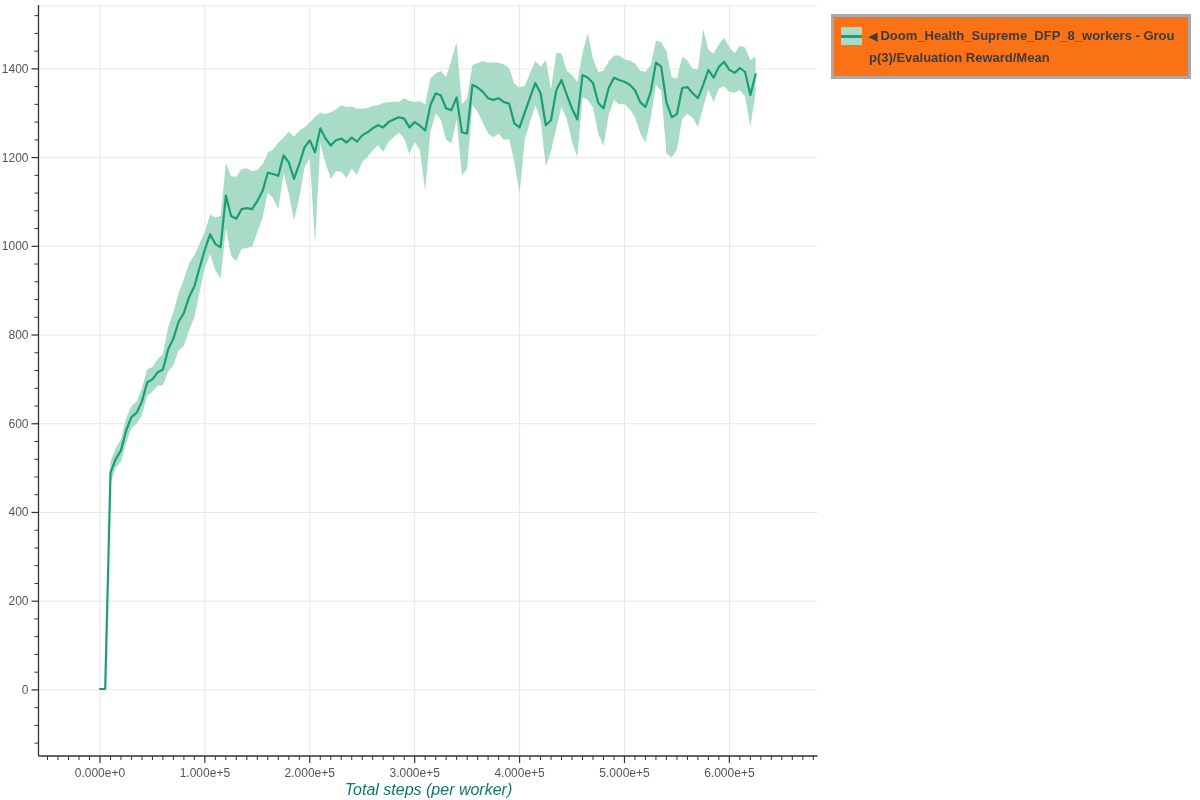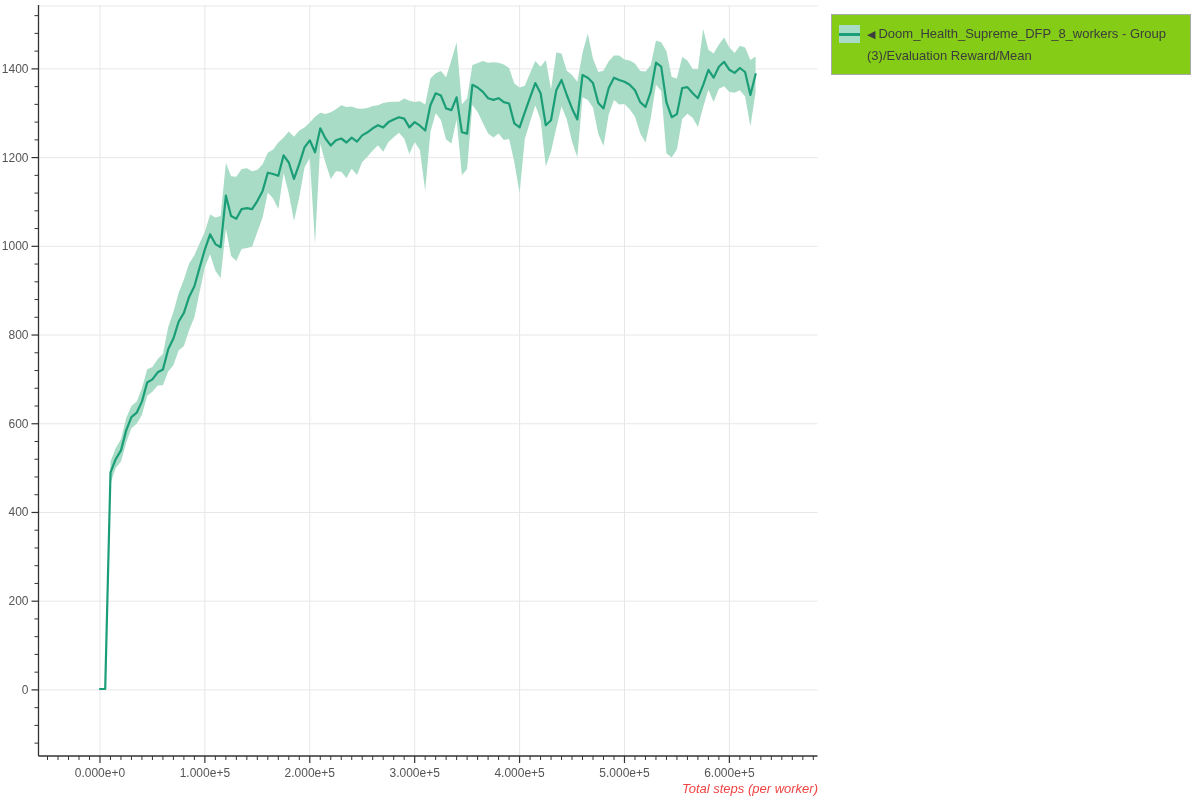--- a/index.html
+++ b/index.html
@@ -4,36 +4,37 @@
 <style>
   html,body{margin:0;padding:0;}
   body{
     width:1200px;height:800px;position:relative;overflow:hidden;
     background:#ffffff;
     font-family:"Liberation Sans", sans-serif;
   }
   #chart-svg{position:absolute;left:0;top:0;}
   .legend{
     position:absolute;left:831px;top:14px;width:360px;box-sizing:border-box;
-    background:#84cc16;border:1px solid #6d28d9;
+    background:#f97316;border:3px solid #6d28d9;
     padding:8px 8px 8px 7px;
+    font-weight:bold;
   }
   .legend-entry{display:flex;align-items:flex-start;cursor:pointer;}
   .swatch{
     width:21px;height:18px;flex:0 0 auto;position:relative;margin-top:2px;margin-right:7px;
   }
   .swatch-line{position:absolute;left:0;right:0;top:7.5px;height:3px;}
   .legend-text{
     font-size:13px;line-height:21px;color:#3c3c3c;
     word-break:break-all;flex:1 1 auto;
   }
   .legend-arrow{font-size:11px;color:#3c3c3c;margin-right:3px;}
   .x-axis-title{
-    position:absolute;left:39px;top:781px;width:779px;text-align:right;
-    font-size:13px;font-style:italic;color:#ef4444;
+    position:absolute;left:39px;top:781px;width:779px;text-align:center;
+    font-size:16px;font-style:italic;color:#0f766e;
   }
 </style>
 </head>
 <body>
 
 <svg id="chart-svg" width="1200" height="800">
     <line x1="99.97239429033127" y1="5" x2="99.97239429033127" y2="756" stroke="#e7e7e7" stroke-width="1"></line>
     <line x1="204.87409103151091" y1="5" x2="204.87409103151091" y2="756" stroke="#e7e7e7" stroke-width="1"></line>
     <line x1="309.77578777269053" y1="5" x2="309.77578777269053" y2="756" stroke="#e7e7e7" stroke-width="1"></line>
     <line x1="414.6774845138702" y1="5" x2="414.6774845138702" y2="756" stroke="#e7e7e7" stroke-width="1"></line>

